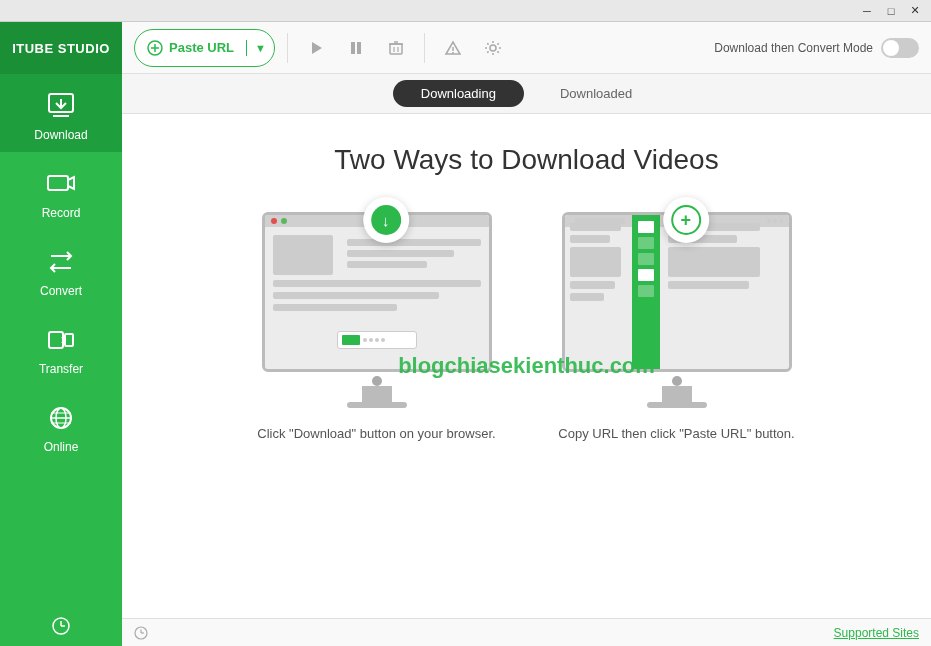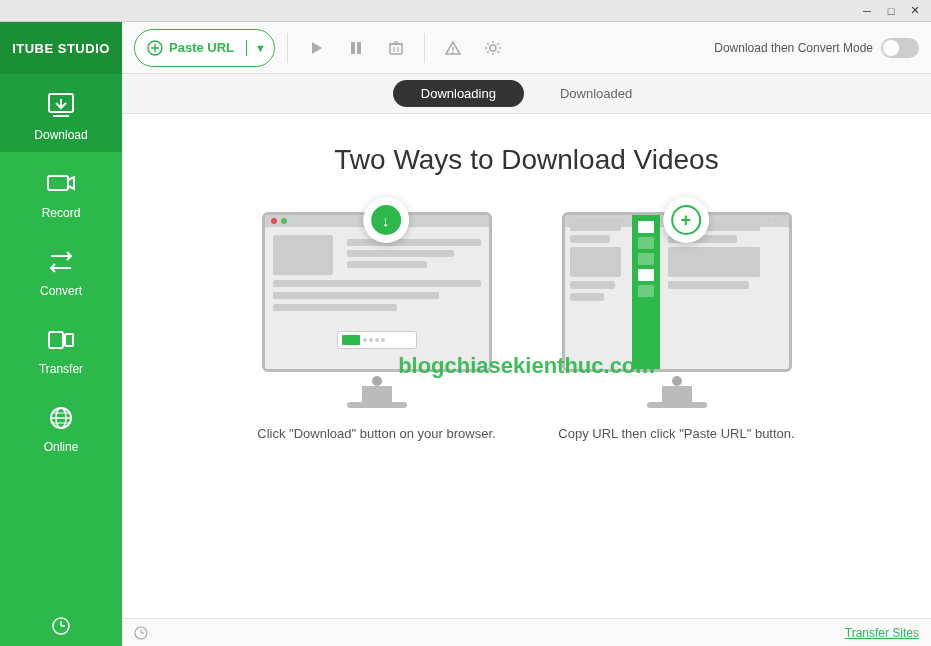--- a/index.html
+++ b/index.html
@@ -730,16 +730,16 @@
     </div>
 
     <div class="status-bar">
       <div class="status-left">
         <svg width="14" height="14" viewBox="0 0 14 14" fill="none">
           <circle cx="7" cy="7" r="6" stroke="#aaa" stroke-width="1.2" fill="none"></circle>
           <line x1="7" y1="7" x2="7" y2="3.5" stroke="#aaa" stroke-width="1.2"></line>
           <line x1="7" y1="7" x2="10" y2="7" stroke="#aaa" stroke-width="1.2"></line>
         </svg>
       </div>
-      <a class="supported-link">Transfer Sites</a>
+      <a class="supported-link">Supported Sites</a>
     </div>
   </div>
 </div>
 
 </body></html>

